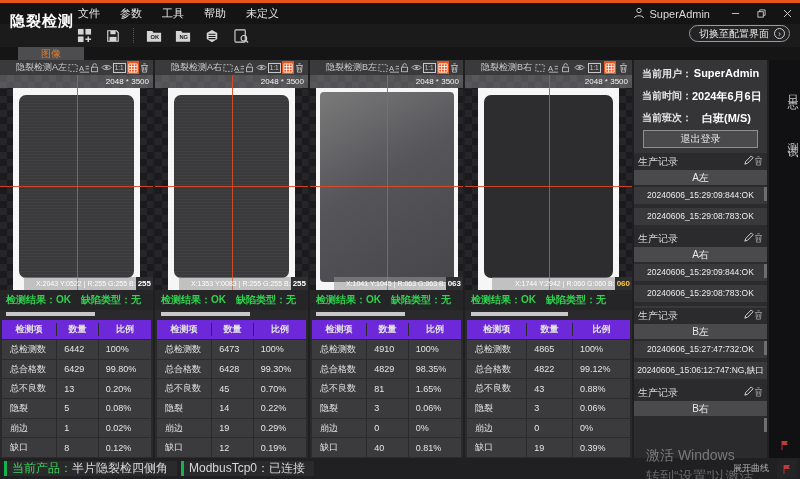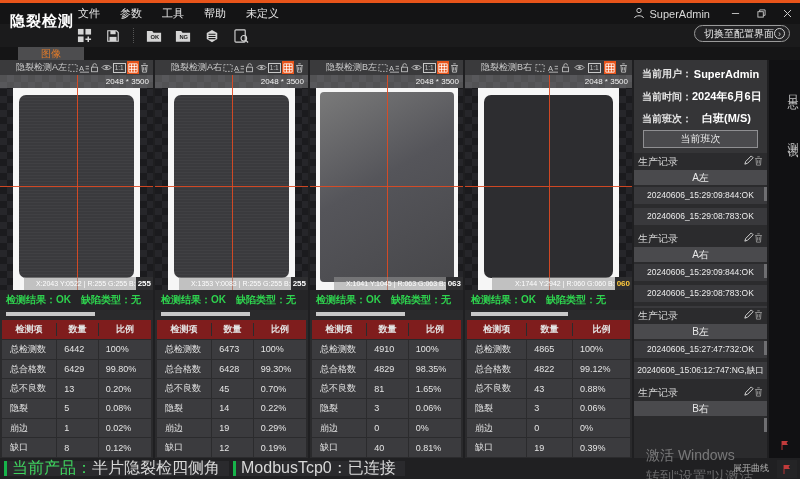--- a/index.html
+++ b/index.html
@@ -16,21 +16,21 @@
   .menu { position:absolute; left:68px; top:0; height:21px; display:flex; align-items:center; }
   .menu span { padding:0 10px; font-size:11px; color:#e6e6e6; }
   .win-right { position:absolute; right:0; top:0; height:21px; display:flex; align-items:center; }
   .user-chip { display:flex; align-items:center; gap:4px; color:#d8d8d8; font-size:11px; margin-right:12px; }
   .win-btn { width:26px; height:21px; display:flex; align-items:center; justify-content:center; }
 
   
   .toolbar { position:absolute; top:24px; left:0; right:0; height:23px; background:#1b1b1c; display:flex; align-items:center; padding-left:75px; gap:11px; }
   .tb-icon { display:flex; align-items:center; justify-content:center; width:18px; height:18px; }
   .tb-sep { width:1px; height:15px; border-left:1px dotted #555; }
-  .switch-btn { position:absolute; right:10px; top:1px; height:17px; border:1px solid #9a9a9a; border-radius:9px; display:flex; align-items:center; padding:0 4px 0 9px; color:#e8e8e8; font-size:10px; background:#232325;justify-content:flex-end; }
+  .switch-btn { position:absolute; right:10px; top:1px; height:17px; border:1px solid #9a9a9a; border-radius:9px; display:flex; align-items:center; gap:5px; padding:0 4px 0 9px; color:#e8e8e8; font-size:10px; background:#232325;justify-content:flex-end; }
   .arrow-circle { width:11px; height:11px; border:1px solid #cfcfcf; border-radius:50%; font-size:9px; line-height:10px; text-align:center; color:#cfcfcf; }
 
   
   .tabbar { position:absolute; top:47px; left:0; right:0; height:13px; background:#151516; }
   .tab-active { position:absolute; left:18px; top:0; width:66px; height:13px; background:#4d4d4f; color:#e07b2a; font-size:10px; text-align:center; line-height:13px; }
 
   
   .main { position:absolute; top:60px; left:0; right:0; bottom:21px; display:flex; background:#1f1f21; }
   .panel { width:153px; margin-right:2px; display:flex; flex-direction:column; background:#2a2a2c; }
   .panel:nth-child(4) { width:167px; }
@@ -56,33 +56,33 @@
   .vline { position:absolute; top:0; bottom:0; left:50.5%; width:1px; background:rgba(224,74,34,.9); z-index:4; }
   .hline { position:absolute; left:0; right:0; top:111px; height:1px; background:rgba(224,74,34,.9); z-index:4; }
   .coord-band { position:absolute; bottom:0; left:16%; right:0; height:13px; background:rgba(150,150,150,.55); z-index:5; display:flex; align-items:center; justify-content:flex-end; font-size:7px; color:#fdfdfd; white-space:nowrap; overflow:hidden; }
   .chip { background:#2e2e30; color:#fff; font-weight:bold; padding:0 2px; height:13px; line-height:13px; font-size:8px; }
   .panel:nth-child(4) .chip { color:#ffc93c; }
 
   .result-bar { height:20px; display:flex; align-items:center; gap:10px; padding:0 6px; font-size:10px; font-weight:bold; color:#2ed24e; background:#252527; white-space:nowrap; }
   .hthumb { height:4px; width:58%; margin:2px 0 2px 6px; background:#c9c9c9; }
 
   .table { flex:1; display:flex; flex-direction:column; background:#323234; font-size:9px; margin:2px 2px 0 2px; }
-  .thead { display:flex; background:#7f1d1d; color:#e2e2e2; height:20px; align-items:center; border-bottom:1px solid #29292b; font-weight:bold; }
+  .thead { display:flex; background:#6d28d9; color:#e2e2e2; height:20px; align-items:center; border-bottom:1px solid #29292b; font-weight:bold; }
   .thead .c1,.thead .c2,.thead .c3 { justify-content:center; padding-left:0; }
   .tbody { flex:1; display:flex; flex-direction:column; }
   .trow { flex:1; display:flex; align-items:stretch; background:#3b3b3e; border-bottom:1px solid #2b2b2d; color:#e5e5e5;text-align:center; }
   .c1,.c2,.c3 { display:flex; align-items:center; }
   .c1 { width:37%; padding-left:8px; border-right:1px solid #2b2b2d; }
   .c2 { width:28%; padding-left:7px; border-right:1px solid #2b2b2d; }
   .c3 { flex:1; padding-left:7px; }
 
   
   .sidebar { width:133px; background:#2b2b2d; position:relative; margin-right:2px; }
   .info-block { position:absolute; top:0; left:0; right:0; height:93px; background:#353537; }
-  .info-row { position:absolute; left:8px; right:6px; display:flex; align-items:center; }
+  .info-row { position:absolute; left:8px; right:6px; display:flex; align-items:flex-start; }
   .info-row .lbl { font-size:10px; font-weight:bold; color:#e6e6e6; white-space:nowrap; }
   .info-row .val { flex:1; text-align:center; font-size:11px; font-weight:bold; color:#fff; white-space:nowrap; }
   .logout-btn { position:absolute; top:70px; left:7%; width:86%; height:18px; background:#4a4a4d; border:1px solid #8f8f92; color:#e8e8e8; font-size:10px; text-align:center; line-height:16px; }
 
   .group { position:absolute; left:0; right:0; height:76px; overflow:hidden; }
   .group-head { height:13px; display:flex; align-items:center; color:#d8d8d8; font-size:10px; padding:0 4px; }
   .group-head .gtitle { margin-right:auto; }
   .group-sub { position:absolute; top:15px; left:0; right:0; height:15px; background:#4a4a4d; color:#e8e8e8; text-align:center; line-height:15px; font-size:10px; }
   .group-rows { position:absolute; top:32px; left:0; right:0; bottom:0; }
   .rec-row { height:17px; background:#39393c; margin-bottom:4px; color:#ececec; font-size:8.5px; text-align:center; line-height:17px; white-space:nowrap; overflow:hidden; }
@@ -91,21 +91,21 @@
   
   .right-strip { flex:1; background:#111113; position:relative; }
   .strip-tab { position:absolute; left:0; right:0; text-align:center; color:#c5c5c5; font-size:11px; writing-mode:vertical-rl; letter-spacing:3px; height:34px; margin:0 auto; }
   .strip-tab.t0 { top:12px; }
   .strip-tab.t1 { top:60px; }
   .flag-box { position:absolute; left:0; right:0; display:flex; justify-content:center; }
   .flag-box.f0 { top:380px; }
 
   
   .statusbar { position:absolute; left:0; right:0; bottom:0; height:21px; background:#202022; display:flex; align-items:center; }
-  .sb-seg { display:flex; align-items:center; height:15px; background:#2a2a2d; margin-left:4px; padding-right:9px; font-size:16px; }
+  .sb-seg { display:flex; align-items:center; height:15px; background:#2a2a2d; margin-left:4px; padding-right:9px; font-size:12px; }
   .sb-bar { width:3px; height:15px; background:#17b34a; margin-right:5px; }
   .sb-green { color:#3fd45f; }
   .sb-text { color:#d8d8d8; }
   .sb-expand { margin-left:auto; color:#b0b0b0; font-size:9px; margin-right:8px; }
   .sb-flag { width:20px; height:18px; display:flex; align-items:center; justify-content:center; background:#242426; margin-right:3px; }
 
   
   .watermark { position:absolute; left:646px; top:424px; z-index:9; pointer-events:none;margin-top:23px; }
   .wm1 { font-size:14px; color:rgba(215,215,215,.45); }
   .wm2 { font-size:14px; color:rgba(215,215,215,.38); margin-top:3px; }
@@ -606,21 +606,21 @@
         </div>
         <div class="info-row" style="top:29px">
           <span class="lbl">当前时间：</span>
             <span class="val">2024年6月6日</span>
         </div>
         <div class="info-row" style="top:51px">
           <span class="lbl">当前班次：</span>
             <span class="val">白班(M/S)</span>
         </div>
       </div>
-      <div class="logout-btn">当前班次</div>
+      <div class="logout-btn">退出登录</div>
 
       <div class="group" style="top:95px">
         <div class="group-head">
           <span class="gtitle">生产记录</span>
           <span><svg width="11" height="11" viewBox="0 0 12 12">
                 <path d="M2 10l1-3 6-6 2 2-6 6z" fill="none" stroke="#e0e0e0"></path>
               </svg></span>
           <span><svg width="9" height="10" viewBox="0 0 10 12">
                 <path d="M1 3h8M3.5 1h3M2 3l.6 8h4.8L8 3" fill="none" stroke="#9a9a9a"></path>
                 <path d="M4 5v4M6 5v4" stroke="#9a9a9a"></path>

